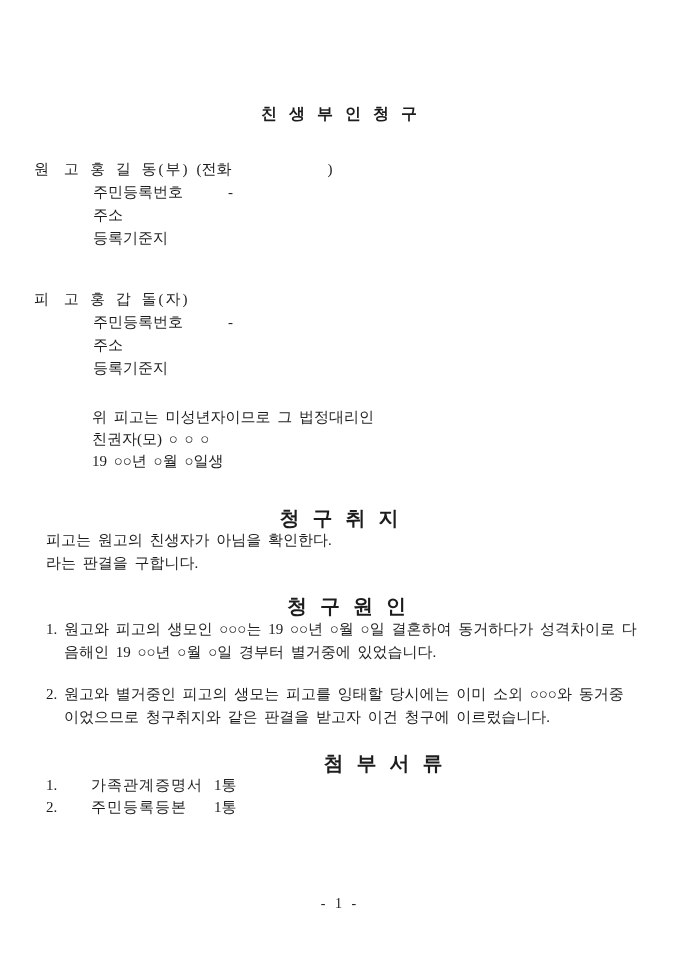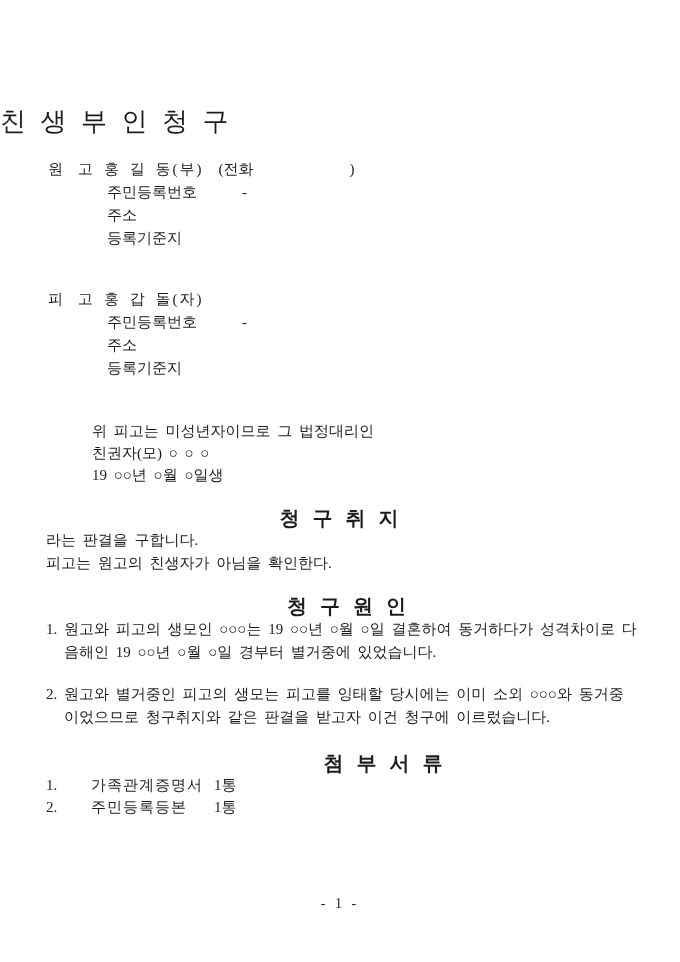--- a/index.html
+++ b/index.html
@@ -9,37 +9,37 @@
     color: #1c1c1c;
     font-family: "Liberation Serif", "DejaVu Serif", serif;
     font-size: 15px;
     position: relative;
     overflow: hidden;
   }
   .page { position: absolute; inset: 0; background: #ffffff; }
 
   .doc-title {
     position: absolute; top: 104px; left: 0; width: 100%;
-    text-align: left; font-size: 26px; font-weight: normal;
+    text-align: center; font-size: 16px; font-weight: bold;
     letter-spacing: 2px; word-spacing: 4px;
   }
 
   
-  .party { position: absolute; left: 48px; line-height: 23px; word-spacing: 3px; }
+  .party { position: absolute; left: 34px; line-height: 23px; word-spacing: 3px; }
   .party-plaintiff { top: 158px; }
   .party-defendant { top: 288px; }
   .party-line1 { display: flex; align-items: baseline; }
   .party-role { display: inline-block; width: 56px; letter-spacing: 4px; white-space: nowrap; }
   .party-name { white-space: nowrap; margin-right: 7px; letter-spacing: 2px; }
-  .phone-wrap { white-space: nowrap; margin-left: 8px; }
+  .phone-wrap { white-space: nowrap; }
   .phone-space { display: inline-block; width: 96px; }
   .party-fields { padding-left: 59px; }
   .rrn-space { display: inline-block; width: 45px; }
 
-  .rep-note { position: absolute; left: 92px; top: 420px; line-height: 22px; word-spacing: 3px; }
+  .rep-note { position: absolute; left: 92px; top: 406px; line-height: 22px; word-spacing: 3px; }
 
   .section-heading {
     position: absolute; left: 0; width: 100%;
     text-align: center; font-size: 20px; font-weight: bold;
     letter-spacing: 2px; word-spacing: 4px;
   }
   .heading-purport { top: 505px; }
   .heading-cause { top: 593px; padding-left: 15px; }
   .heading-attachments { top: 750px; margin-left: 44px; }
 
@@ -96,22 +96,22 @@
   </div>
 
   <div class="rep-note">
     <div>위 피고는 미성년자이므로 그 법정대리인</div>
     <div>친권자(모) ○ ○ ○</div>
     <div>19 ○○년 ○월 ○일생</div>
   </div>
 
   <div class="section-heading heading-purport">청 구 취 지</div>
   <div class="purport-body">
+    <div>피고는 원고의 친생자가 아님을 확인한다.</div>
     <div>라는 판결을 구합니다.</div>
-    <div>피고는 원고의 친생자가 아님을 확인한다.</div>
   </div>
 
   <div class="section-heading heading-cause">청 구 원 인</div>
   <div class="cause-item cause-item-1">
     <div class="item-body">
       <span class="item-no">1.</span>
       <span class="item-text">원고와 피고의 생모인 ○○○는 19 ○○년 ○월 ○일 결혼하여 동거하다가 성격차이로 다음해인 19 ○○년 ○월 ○일 경부터 별거중에 있었습니다.</span>
     </div>
   </div>
   <div class="cause-item cause-item-2">

